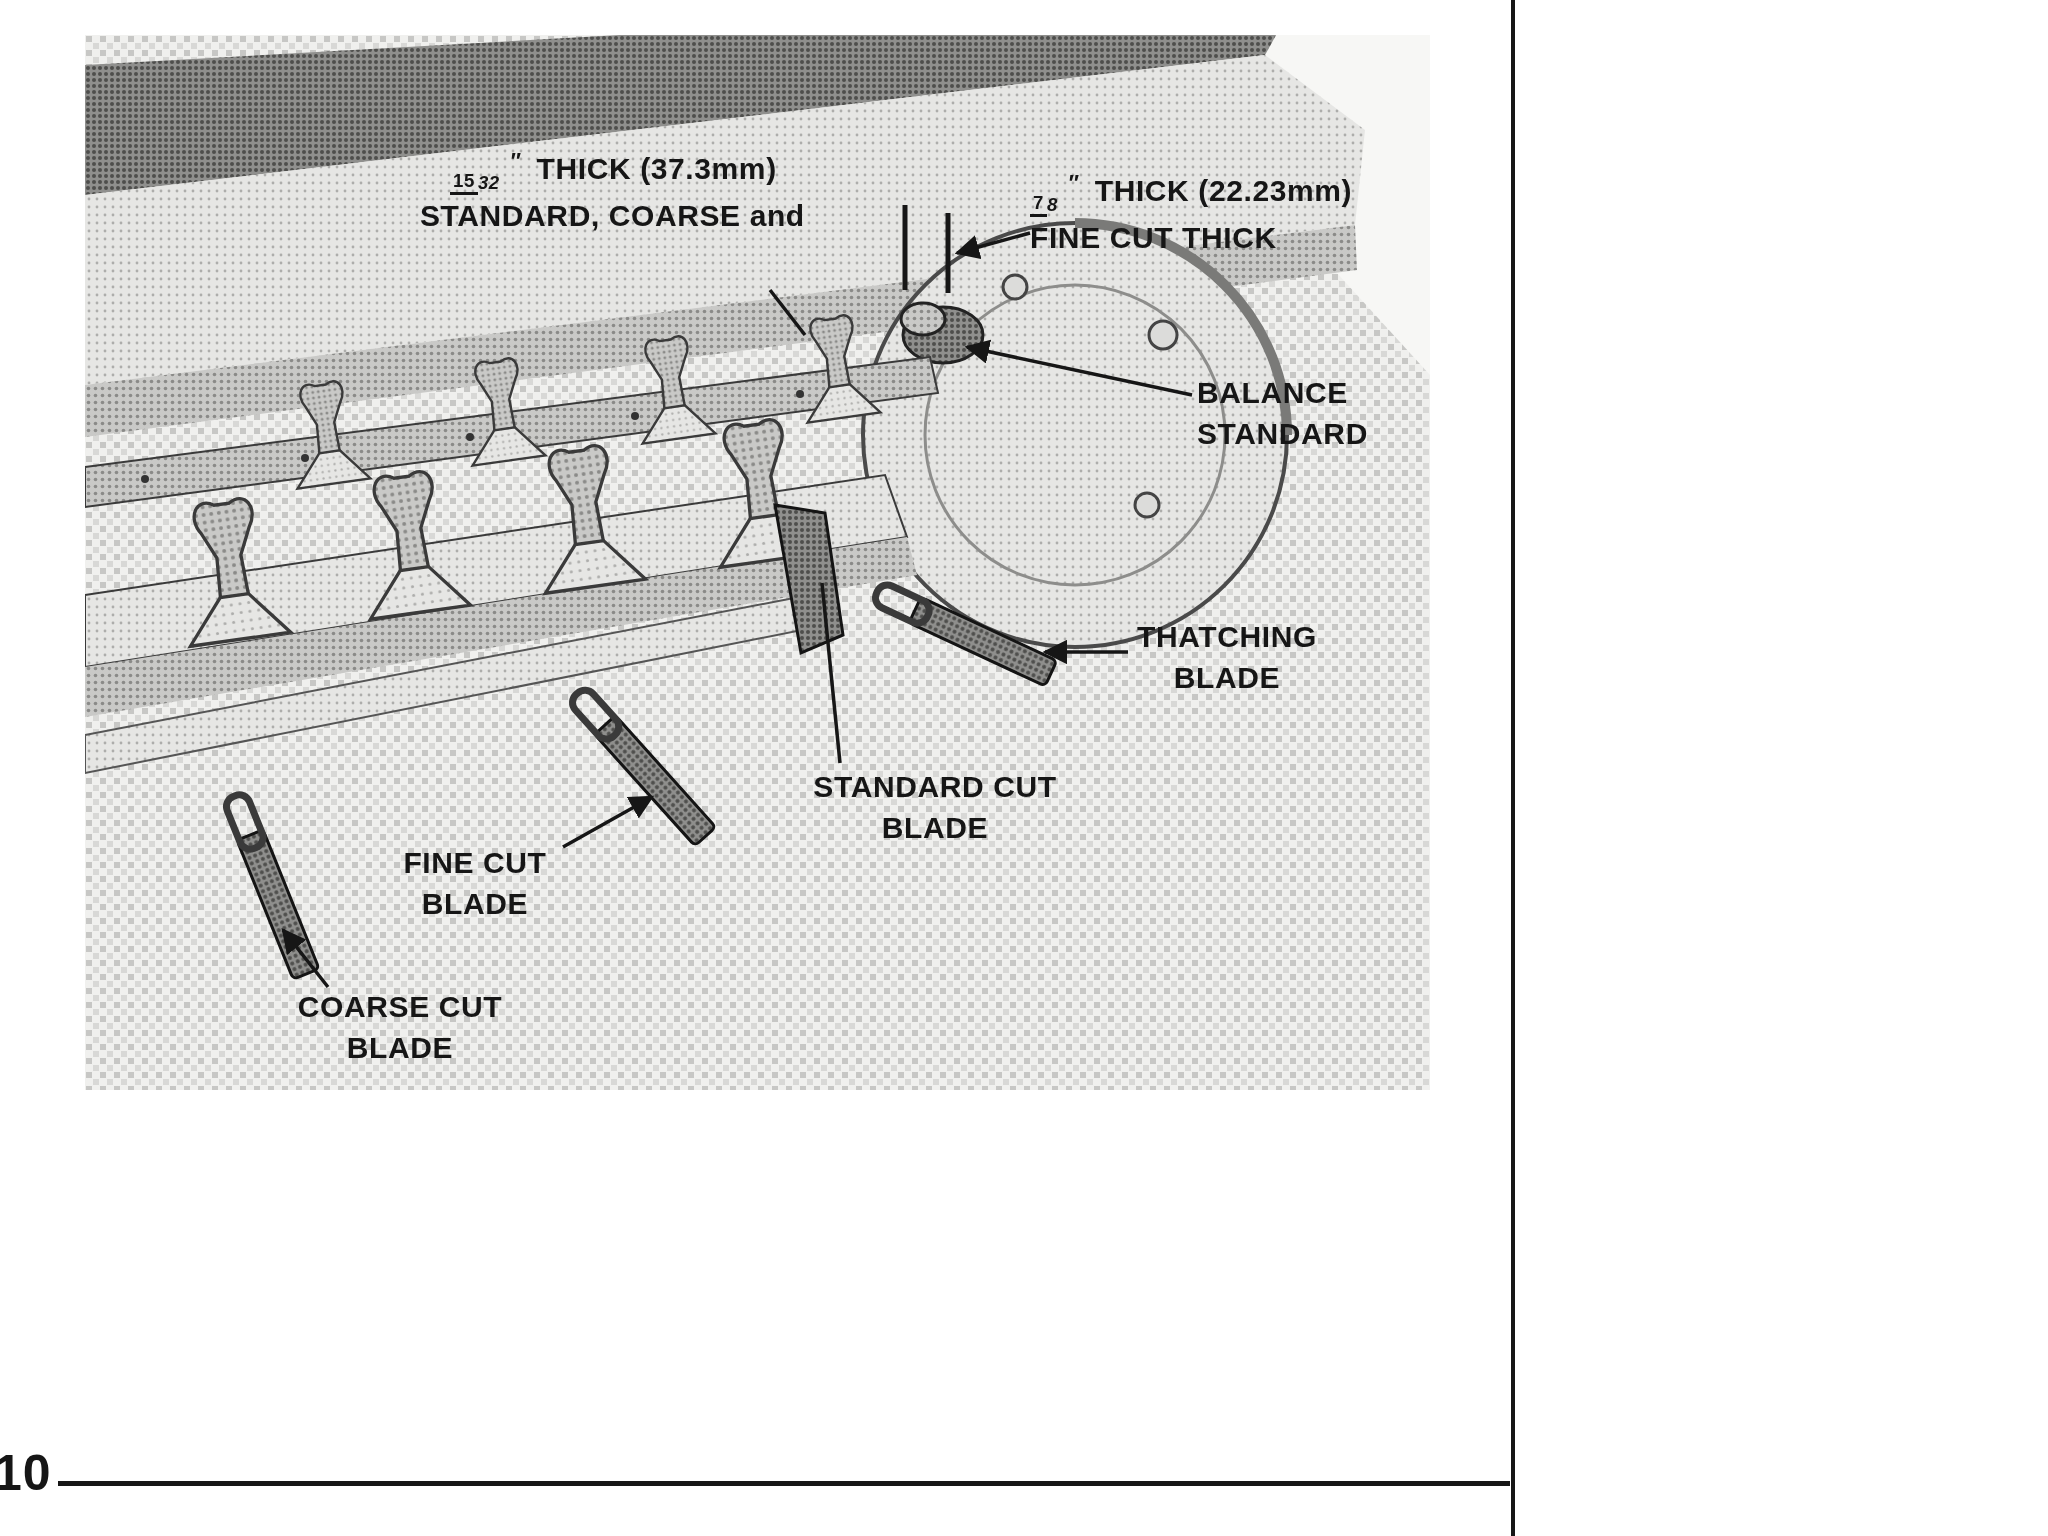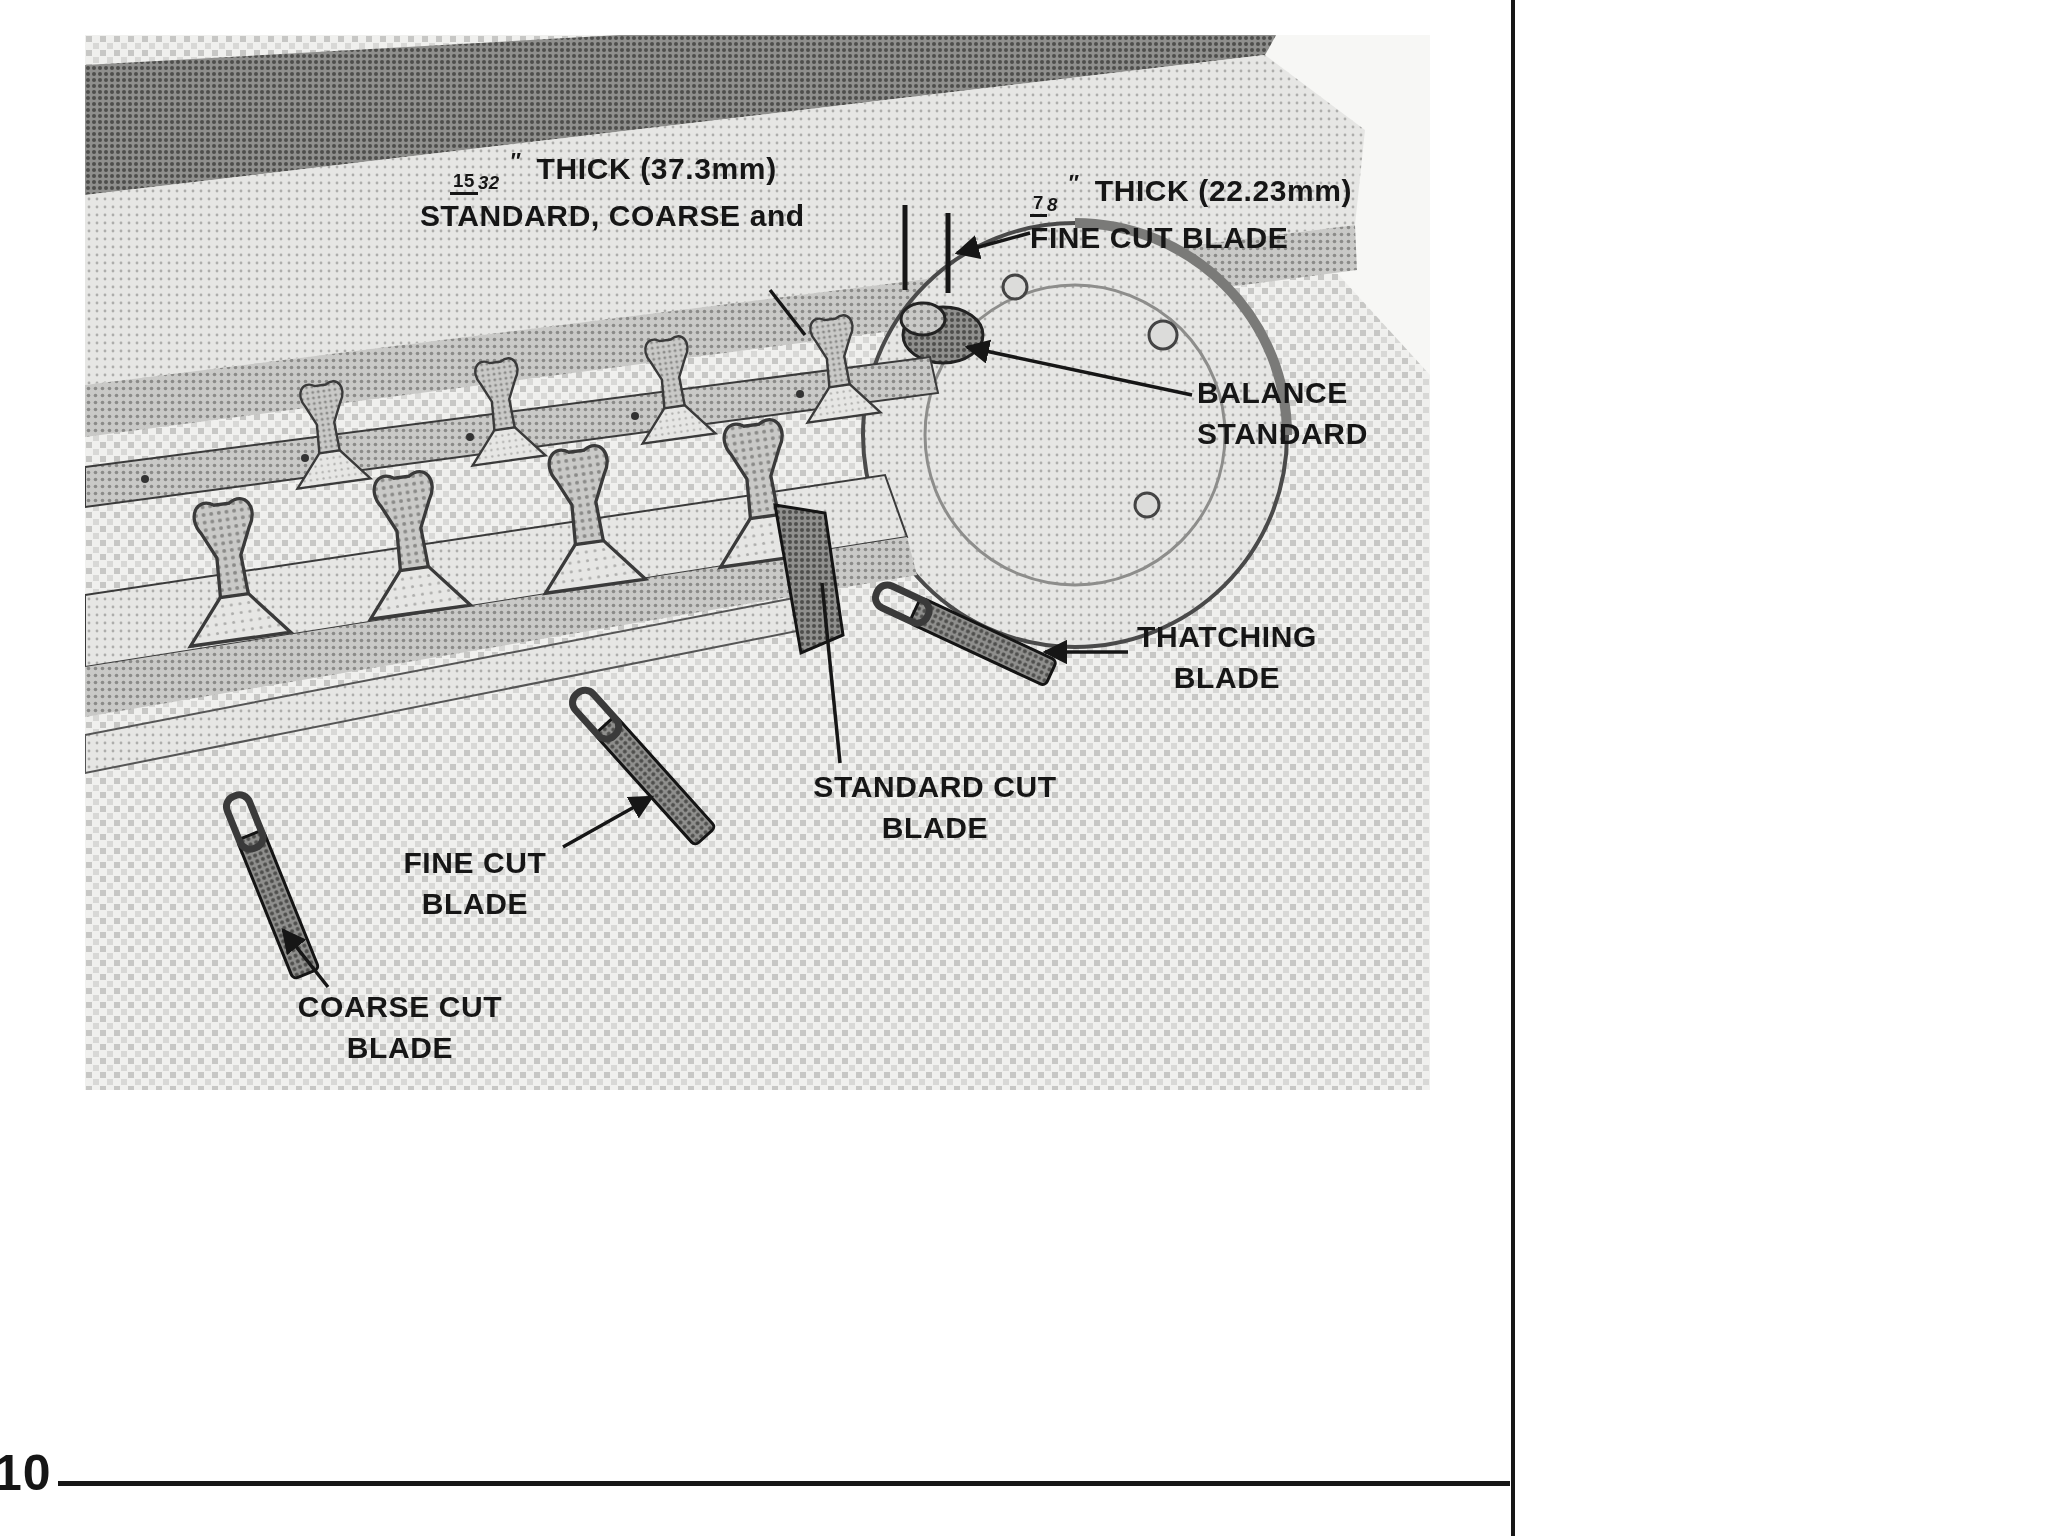--- a/index.html
+++ b/index.html
@@ -171,21 +171,21 @@
 
   <div class="label" style="left:1030px;top:168px;">
     <span class="line">
       <span class="frac">
         <span class="num">7</span>
         <span class="den">8</span>
       </span>
       <span class="prime">″</span>
       <span>THICK (22.23mm)</span>
     </span>
-    <span class="line">FINE CUT BLADE</span>
+    <span class="line">FINE CUT THICK</span>
   </div>
 
   <div class="label" style="left:1197px;top:372px;">
     <span class="line">BALANCE</span>
     <span class="line">STANDARD</span>
   </div>
 
   <div class="label center" style="left:1122px;top:616px;width:210px;">
     <span class="line">THATCHING</span>
     <span class="line">BLADE</span>

